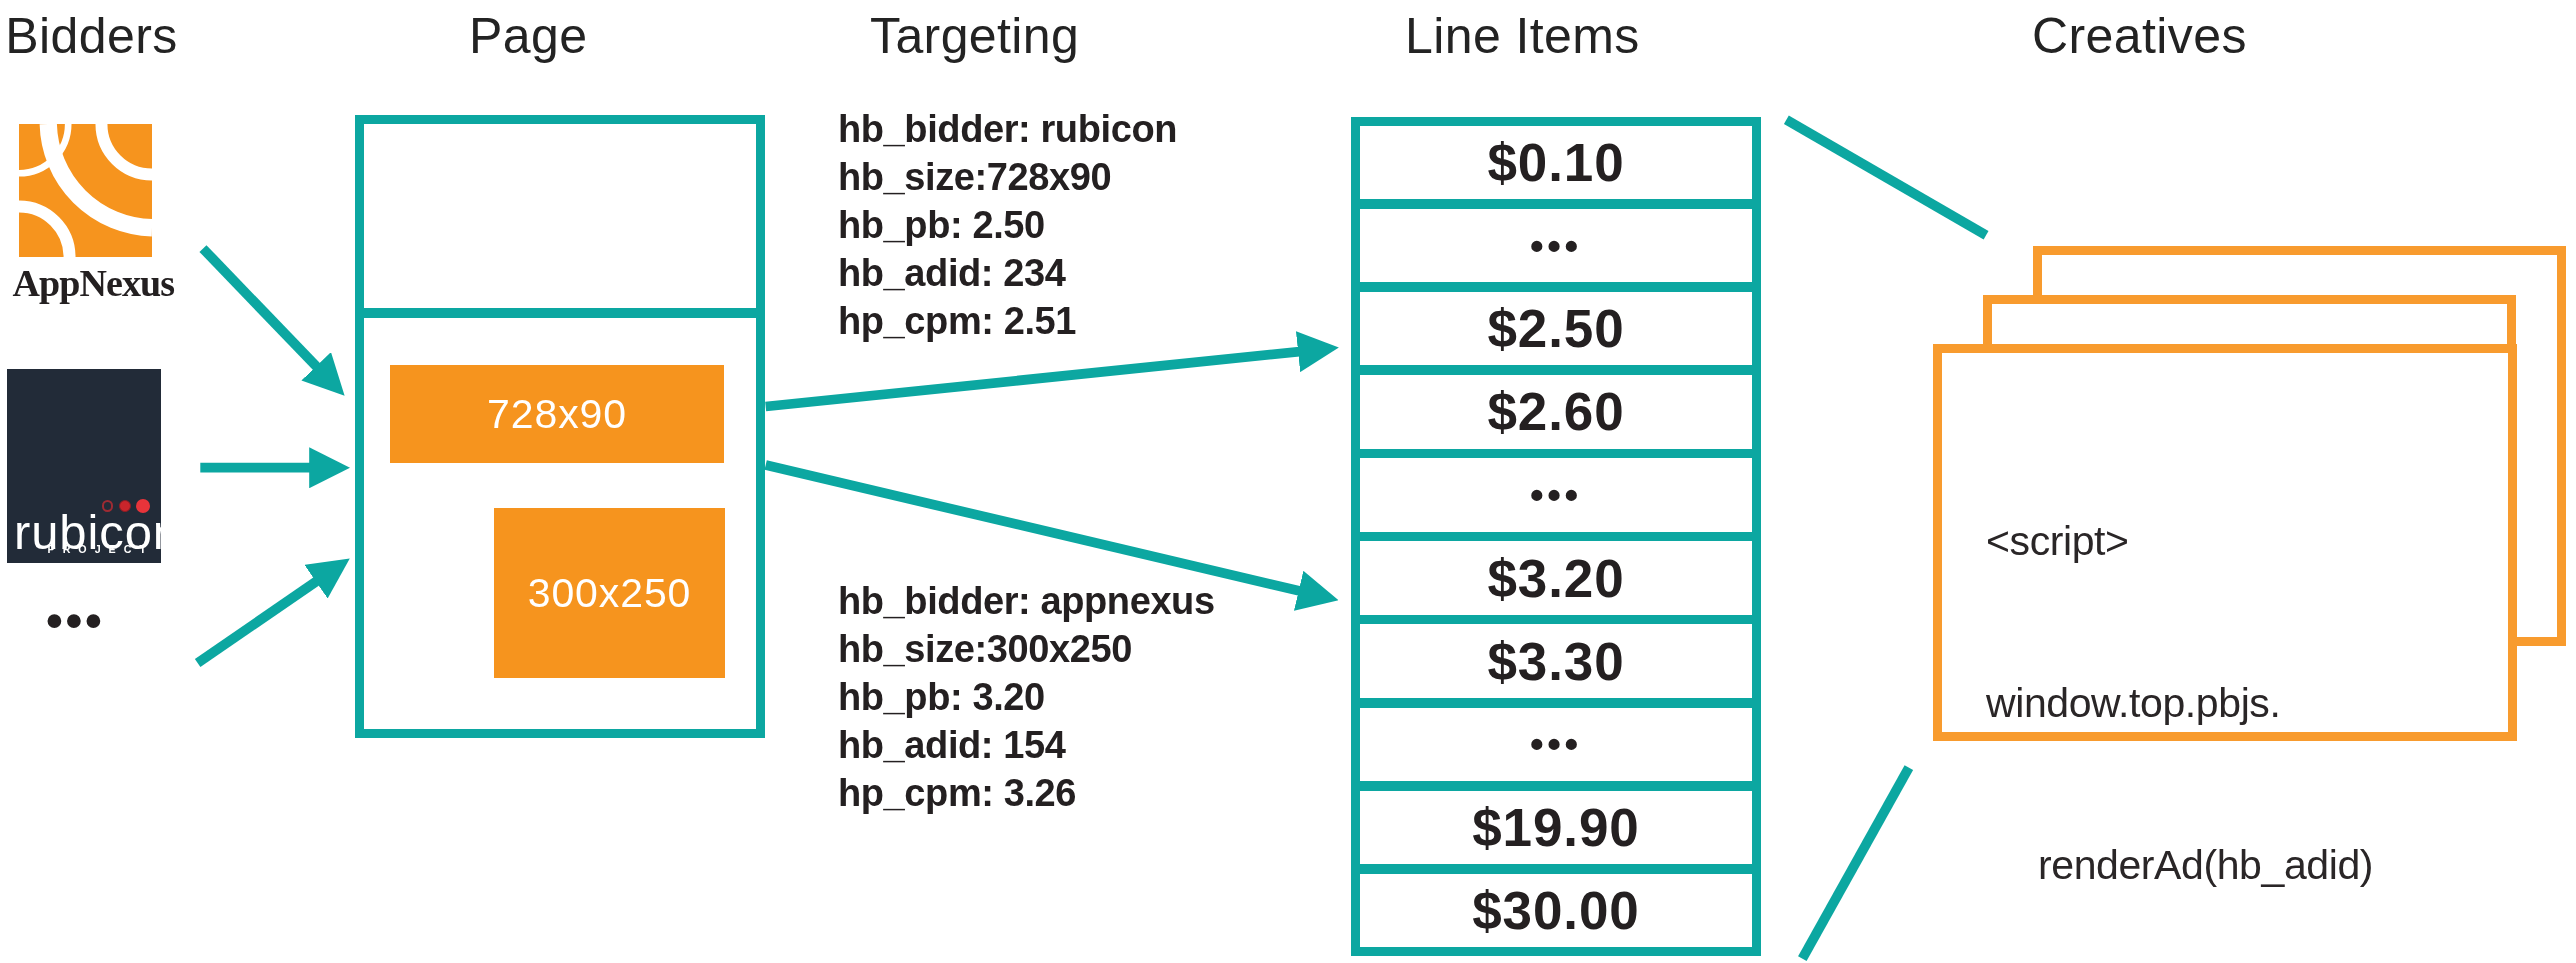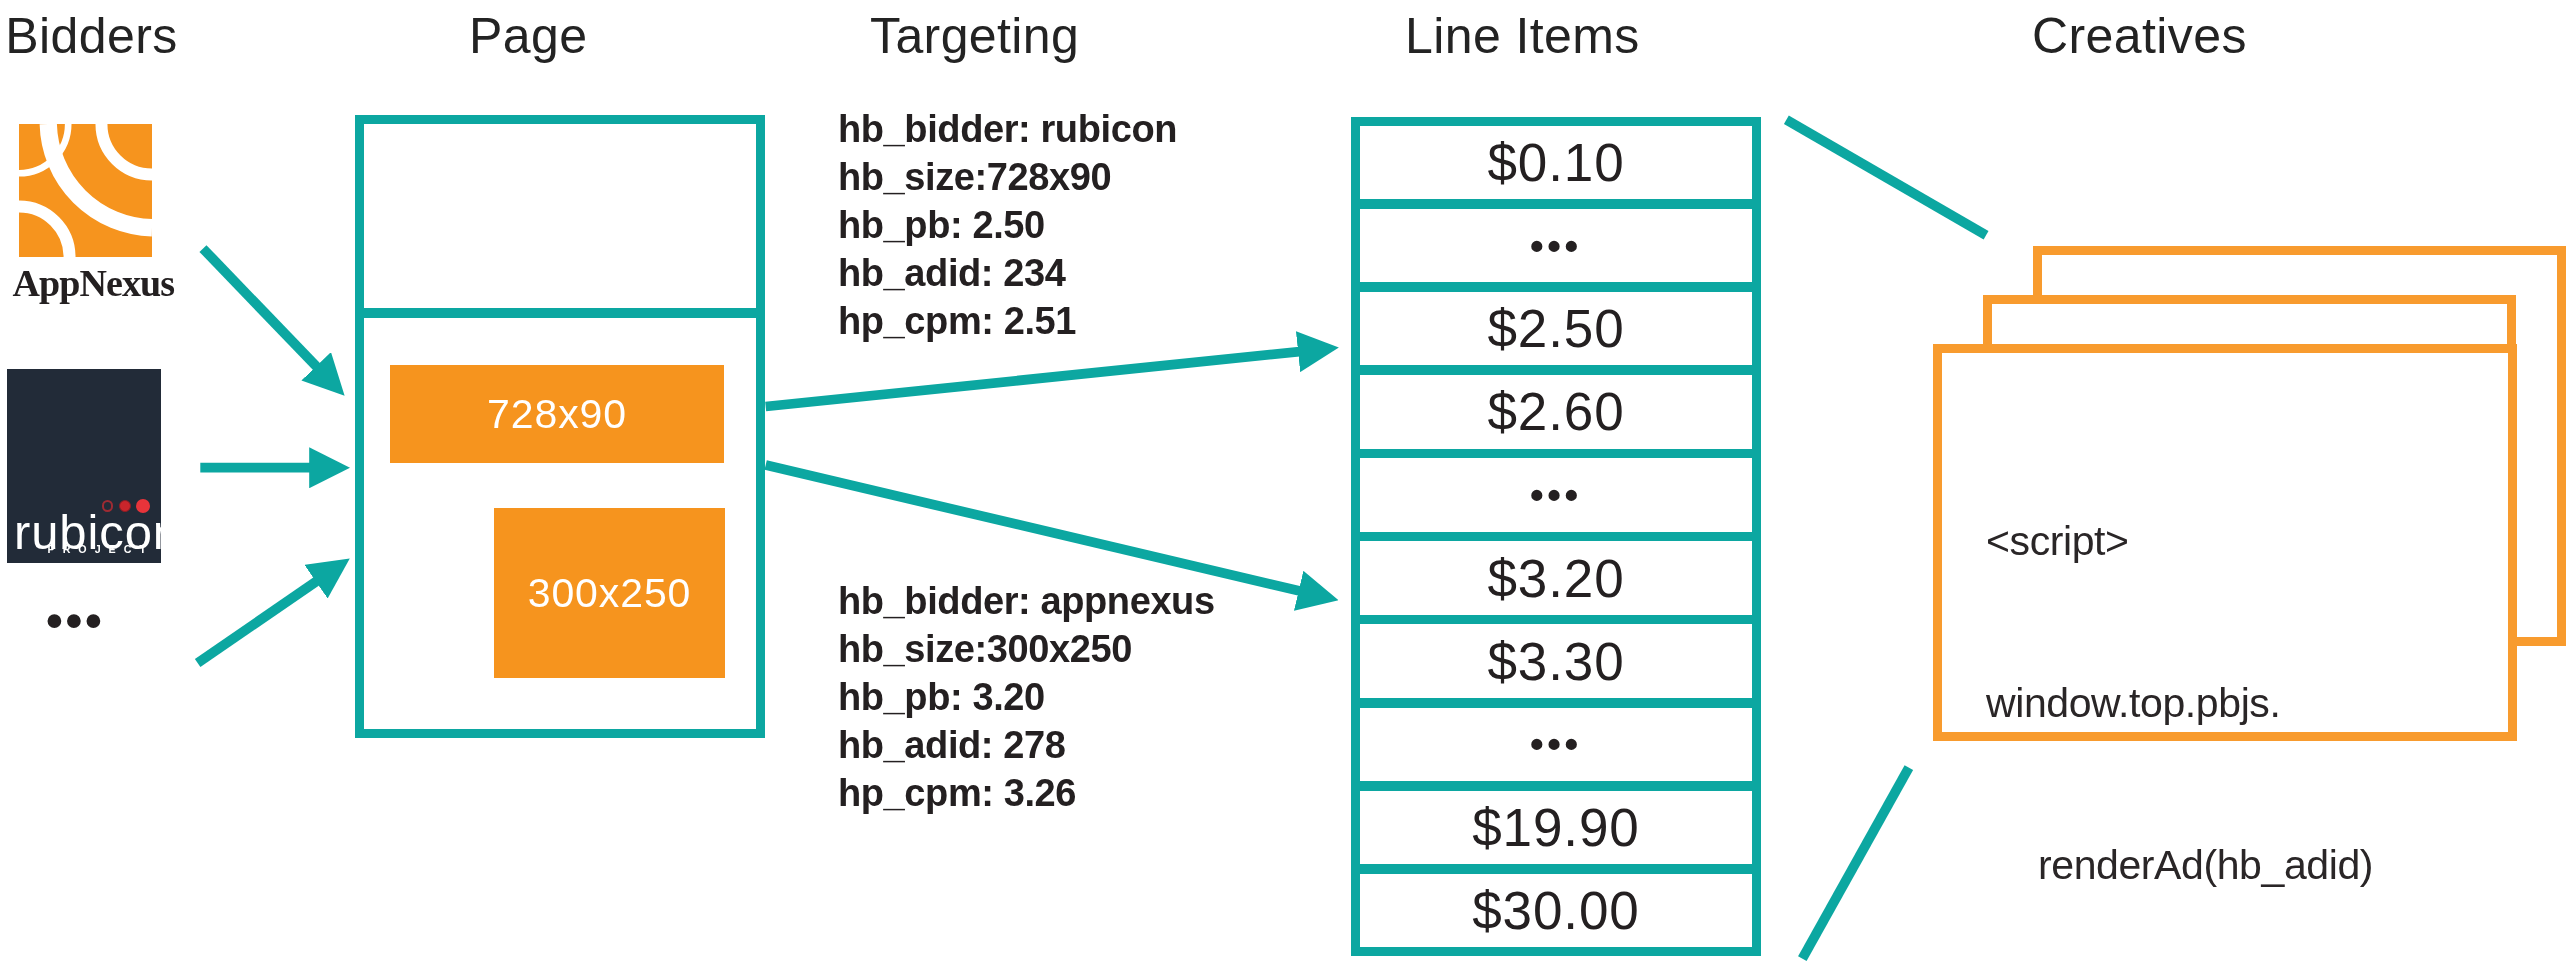--- a/index.html
+++ b/index.html
@@ -49,21 +49,21 @@
   .slot-728{left:26px;top:241px;width:334px;height:98px;}
   .slot-300{left:130px;top:384px;width:231px;height:170px;}
 
   
   .targeting-block{position:absolute;width:497px;font-size:38px;font-weight:700;line-height:48px;letter-spacing:-0.4px;color:var(--ink);white-space:nowrap;}
   #targeting-rubicon{left:838px;top:105px;}
   #targeting-appnexus{left:838px;top:577px;}
 
   
   .li-table{position:absolute;left:1351px;top:117px;width:410px;height:839px;border:9.8px solid var(--teal);background:var(--teal);display:flex;flex-direction:column;gap:9.8px;}
-  .li-row{flex:1;background:#fff;display:flex;align-items:center;justify-content:center;font-size:53px;font-weight:400;color:var(--ink);letter-spacing:0.9px;}
+  .li-row{flex:1;background:#fff;display:flex;align-items:center;justify-content:center;font-size:53px;font-weight:700;color:var(--ink);letter-spacing:0.9px;}
   .li-row.dots-row{font-size:39px;font-weight:700;letter-spacing:3.6px;}
 
   
   .creative-card{position:absolute;width:533px;height:400px;border:9.8px solid var(--card-border);background:#fff;}
   #creative-card-back{left:2033px;top:246px;}
   #creative-card-mid{left:1983px;top:295px;}
   #creative-card-front{left:1933px;top:344px;width:584px;height:397px;}
   .creative-code{position:absolute;left:44px;top:53px;font-size:41px;line-height:54px;font-weight:400;color:#2a2627;letter-spacing:-0.4px;white-space:pre;}
   .code-line.indent{padding-left:52px;}
 
@@ -118,21 +118,21 @@
     <div class="tgt-line">hb_bidder: rubicon</div>
     <div class="tgt-line">hb_size:728x90</div>
     <div class="tgt-line">hb_pb: 2.50</div>
     <div class="tgt-line">hb_adid: 234</div>
     <div class="tgt-line">hp_cpm: 2.51</div>
   </div>
   <div class="targeting-block" id="targeting-appnexus">
     <div class="tgt-line">hb_bidder: appnexus</div>
     <div class="tgt-line">hb_size:300x250</div>
     <div class="tgt-line">hb_pb: 3.20</div>
-    <div class="tgt-line">hb_adid: 278</div>
+    <div class="tgt-line">hb_adid: 154</div>
     <div class="tgt-line">hp_cpm: 3.26</div>
   </div>
 
   <div class="li-table">
     <div class="li-row">$0.10</div>
     <div class="li-row dots-row">•••</div>
     <div class="li-row">$2.50</div>
     <div class="li-row">$2.60</div>
     <div class="li-row dots-row">•••</div>
     <div class="li-row">$3.20</div>

